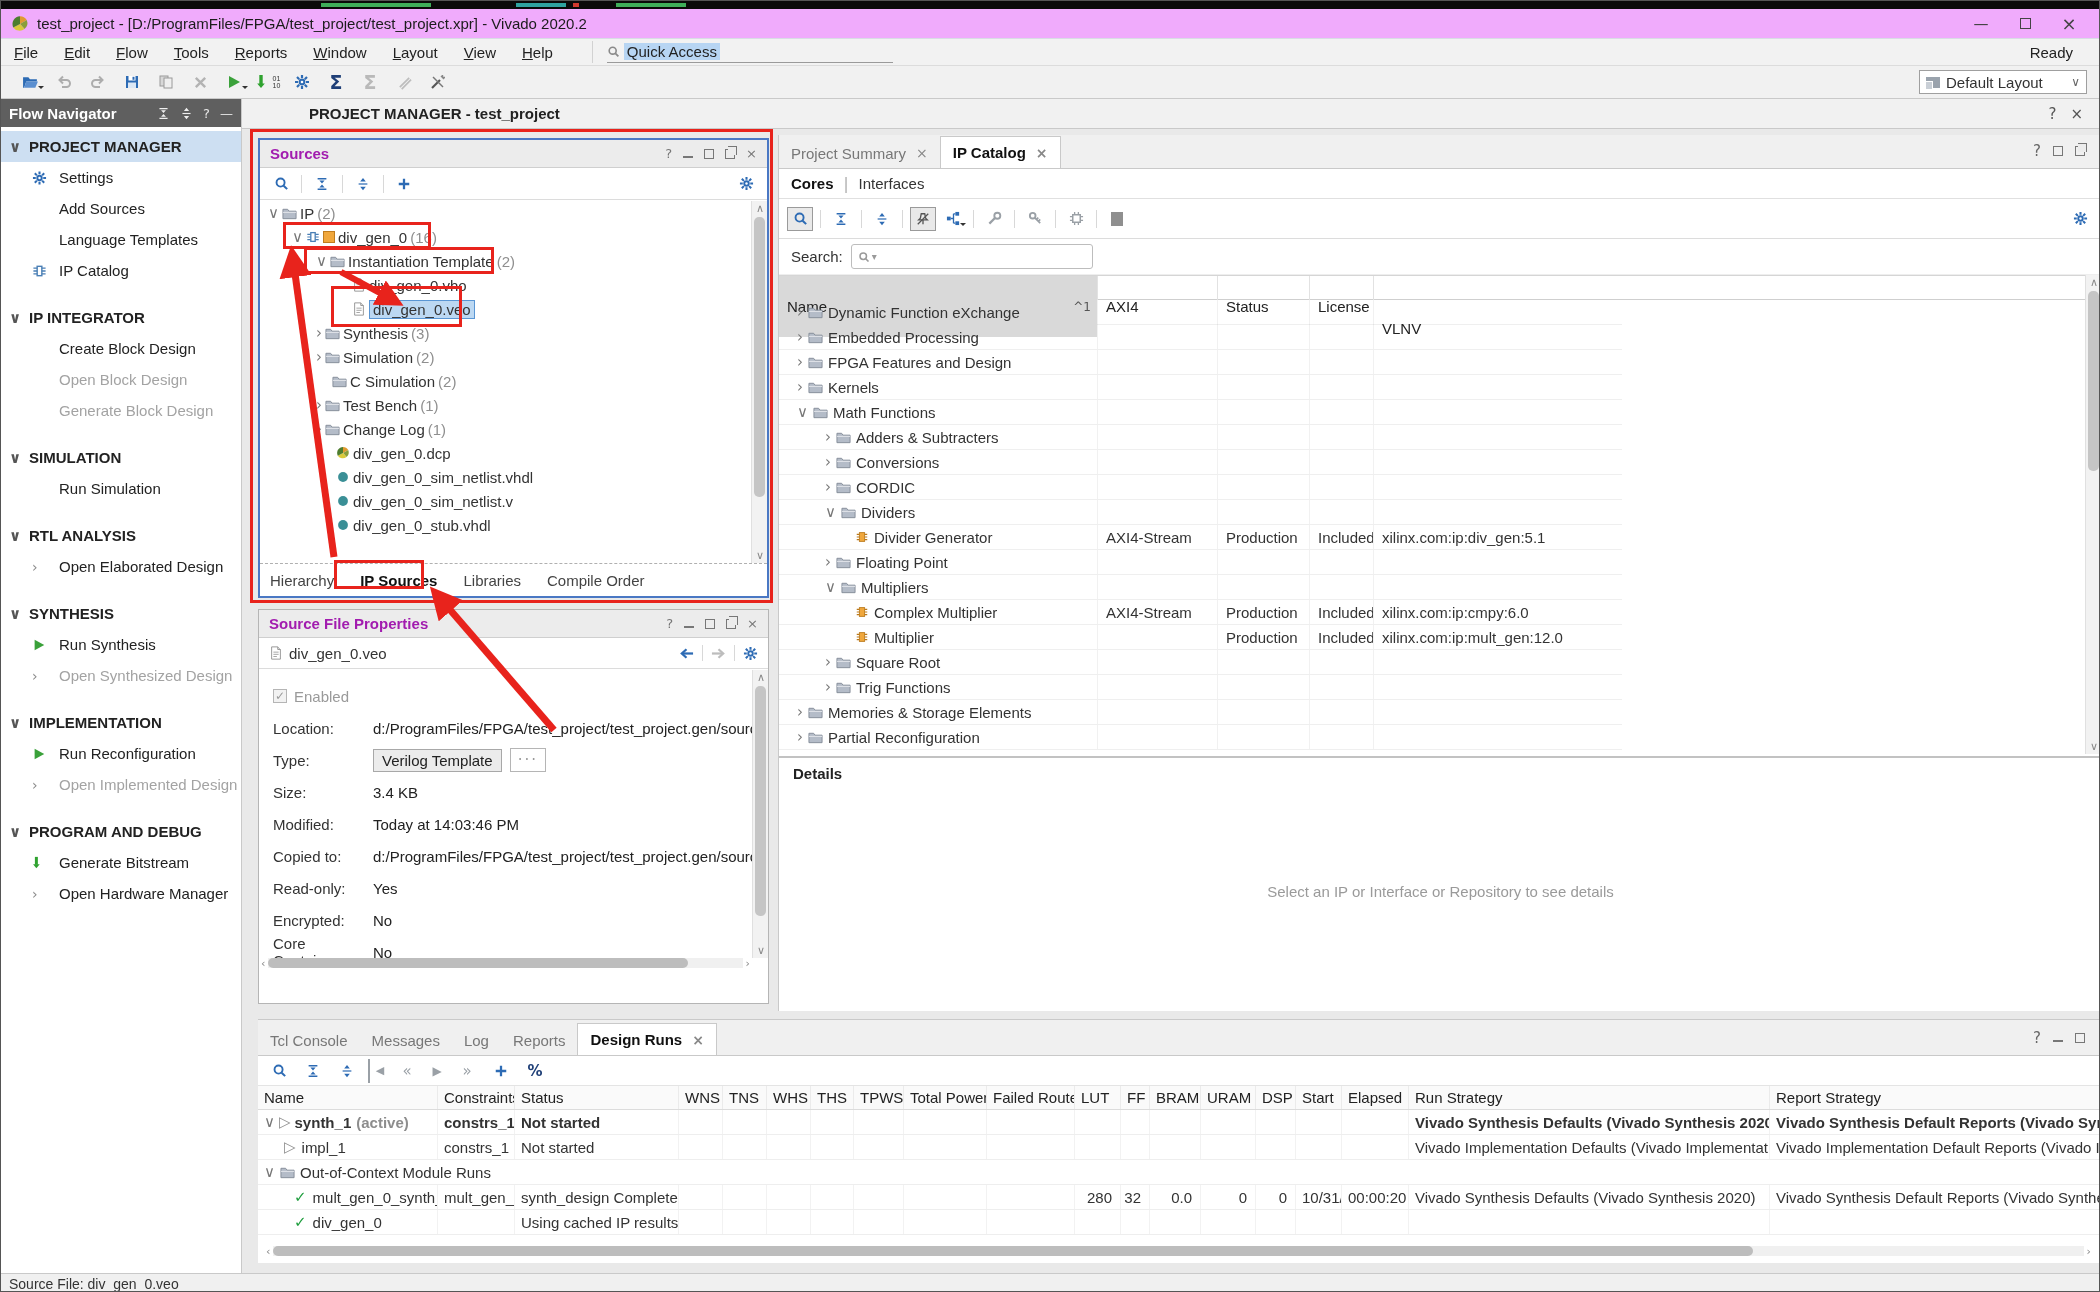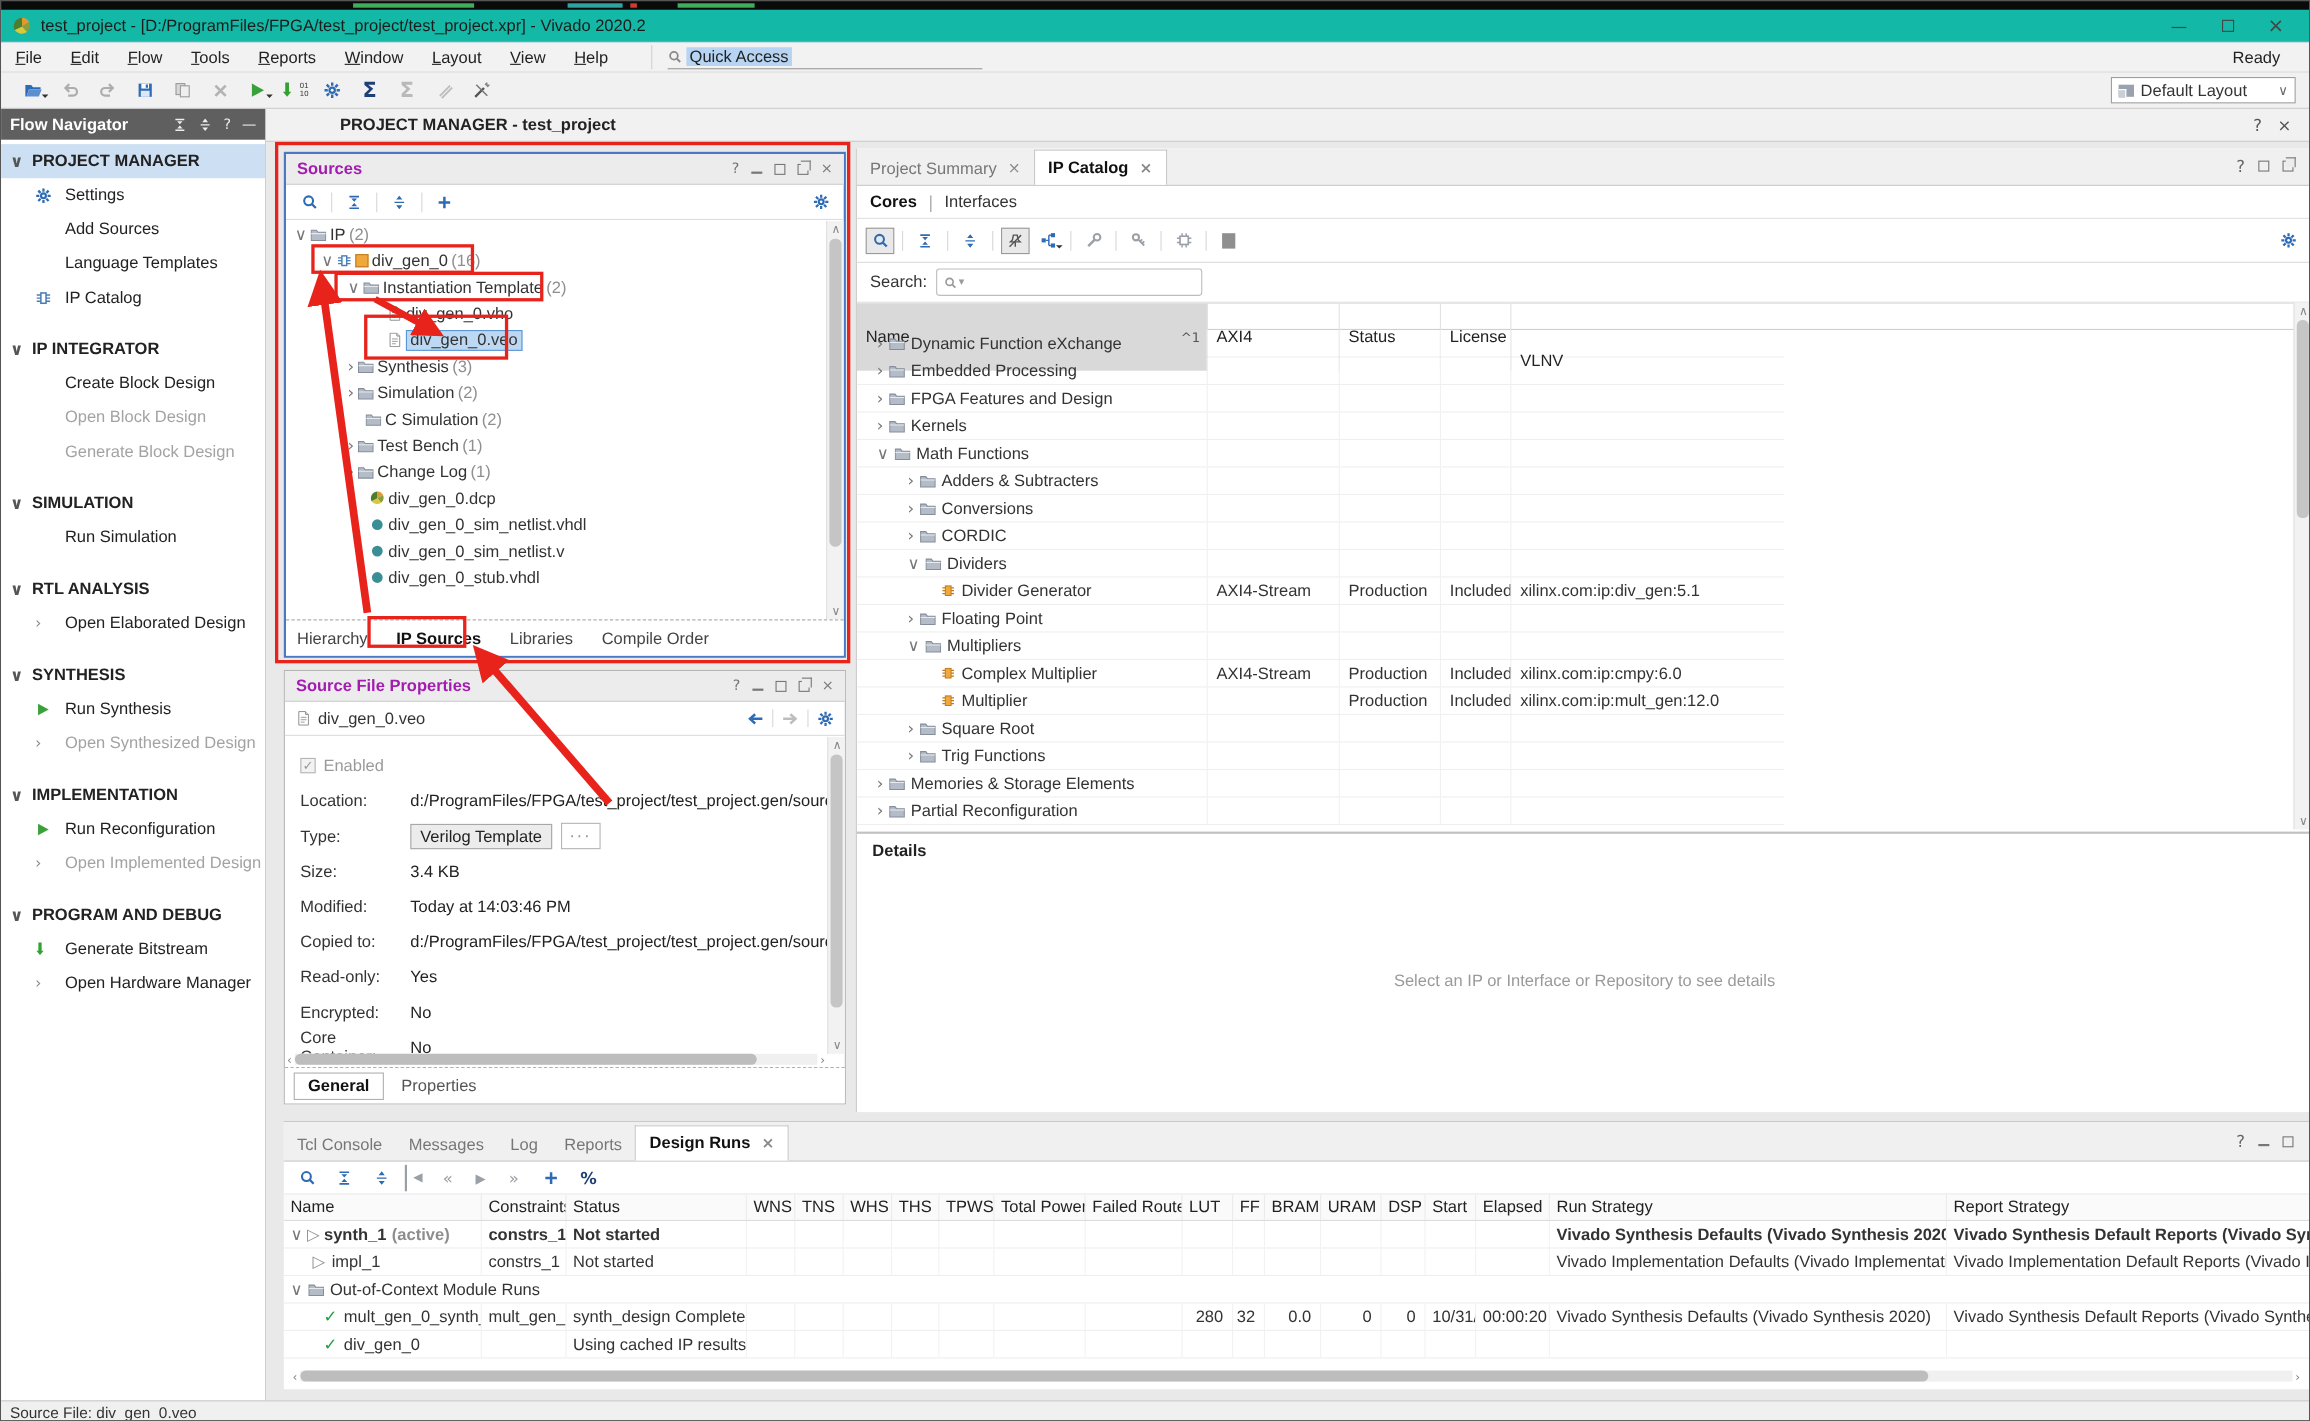--- a/index.html
+++ b/index.html
@@ -7,21 +7,21 @@
   #app{position:relative;width:2100px;height:1292px;background:#ececec;
        font-family:"Liberation Sans","DejaVu Sans",sans-serif;font-size:15px;color:#333;
        overflow:hidden;border:1px solid #555;}
   .abs{position:absolute;}
   .ni{pointer-events:none;}
   svg.ic{display:inline-block;vertical-align:middle;}
   
   #topstrip{left:0;top:0;width:2100px;height:8px;background:#0a0a0a;}
   #topstrip .seg{position:absolute;top:2px;height:4px;}
   
-  #titlebar{left:0;top:8px;width:2100px;height:30px;background:#14b8a6;border-bottom:1px solid #d8dde5;
+  #titlebar{left:0;top:8px;width:2100px;height:30px;background:#f0abfc;border-bottom:1px solid #d8dde5;
             display:flex;align-items:center;padding:0 10px;}
   #titlebar .title{margin-left:8px;color:#1c1c1c;}
   .wctl{width:44px;height:26px;display:flex;align-items:center;justify-content:center;color:#444;font-size:15px;}
   .wbox{width:11px;height:11px;border:1.6px solid #444;display:inline-block;}
   
   #menubar{left:0;top:38px;width:2100px;height:26px;background:#f2f2f2;display:flex;align-items:center;}
   .menu-item{display:inline-block;padding:2px 13px;color:#222;}
   .menu-item::first-letter{text-decoration:underline;}
   #qa{display:flex;align-items:center;margin-left:26px;border-left:1px solid #d2d2d2;padding-left:14px;height:22px;}
   #qa .fld{border-bottom:1px solid #9a9a9a;width:286px;display:flex;align-items:center;height:22px;}
@@ -756,24 +756,20 @@
         <div class="vthumb" style="top:16px;height:230px;"></div>
         <span class="scar glyph" style="bottom:1px;">∨</span>
       </div>
     <div class="hscroll">
         <span class="glyph">‹</span>
         <div class="track">
           <div class="thumb" style="left:0;width:420px;"></div>
         </div>
         <span class="glyph">›</span>
       </div>
-    <div class="gtabs">
-      <span class="gtab act">General</span>
-      <span class="gtab">Properties</span>
-    </div>
   </div>
 
   <div id="cat" class="panel">
     <div class="doctabs">
       <div class="dtab">
           <span>Project Summary</span>
           <span class="x glyph">×</span>
         </div>
       <div class="dtab act">
           <span>IP Catalog</span>

